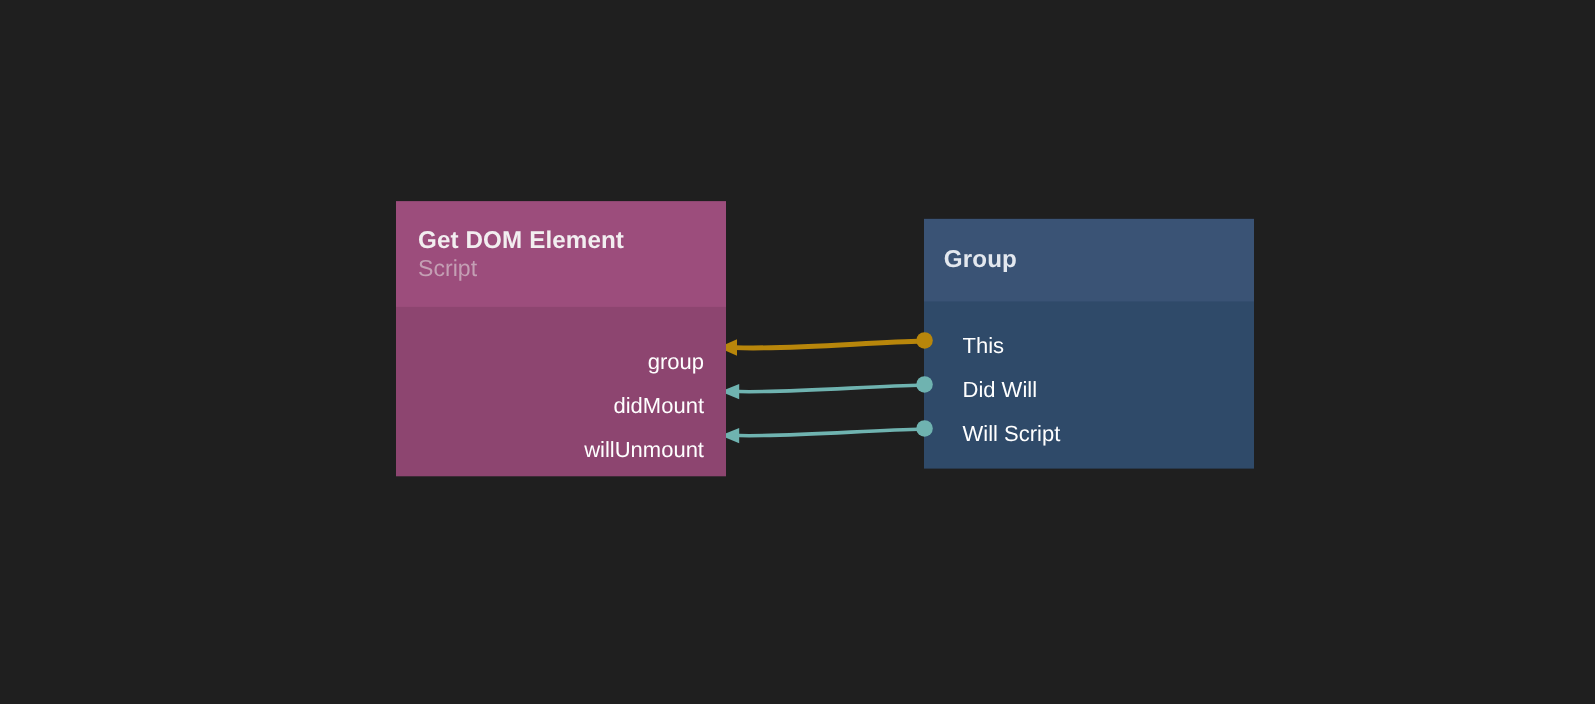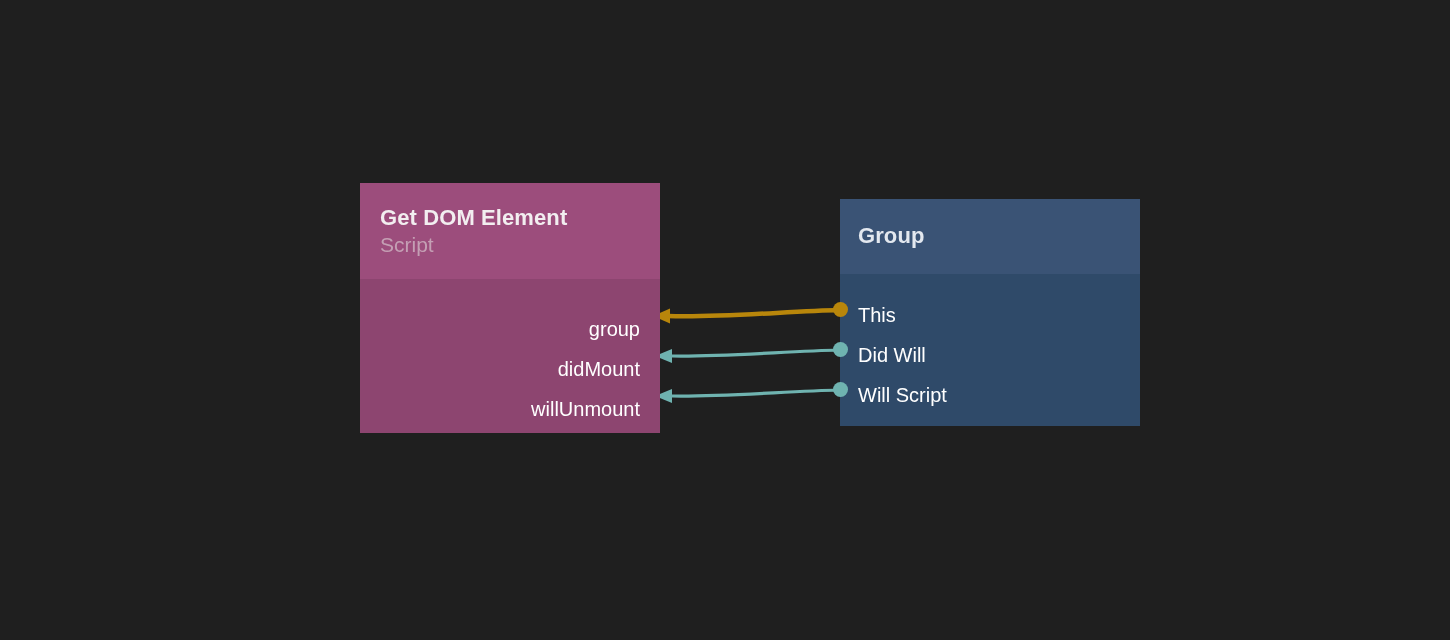--- a/index.html
+++ b/index.html
@@ -115,21 +115,21 @@
   }
   .node-group .node-body {
     position: absolute;
     left: 0;
     top: 75px;
     width: 100%;
     bottom: 0;
   }
   .port-row-in {
     position: absolute;
-    left: 18px;
+    left: 35px;
     height: 26px;
     display: flex;
     align-items: center;
     justify-content: center;
   }
   .port-label-in {
     font-size: 20px;
     color: #ffffff;
     line-height: 26px;
     white-space: nowrap;

